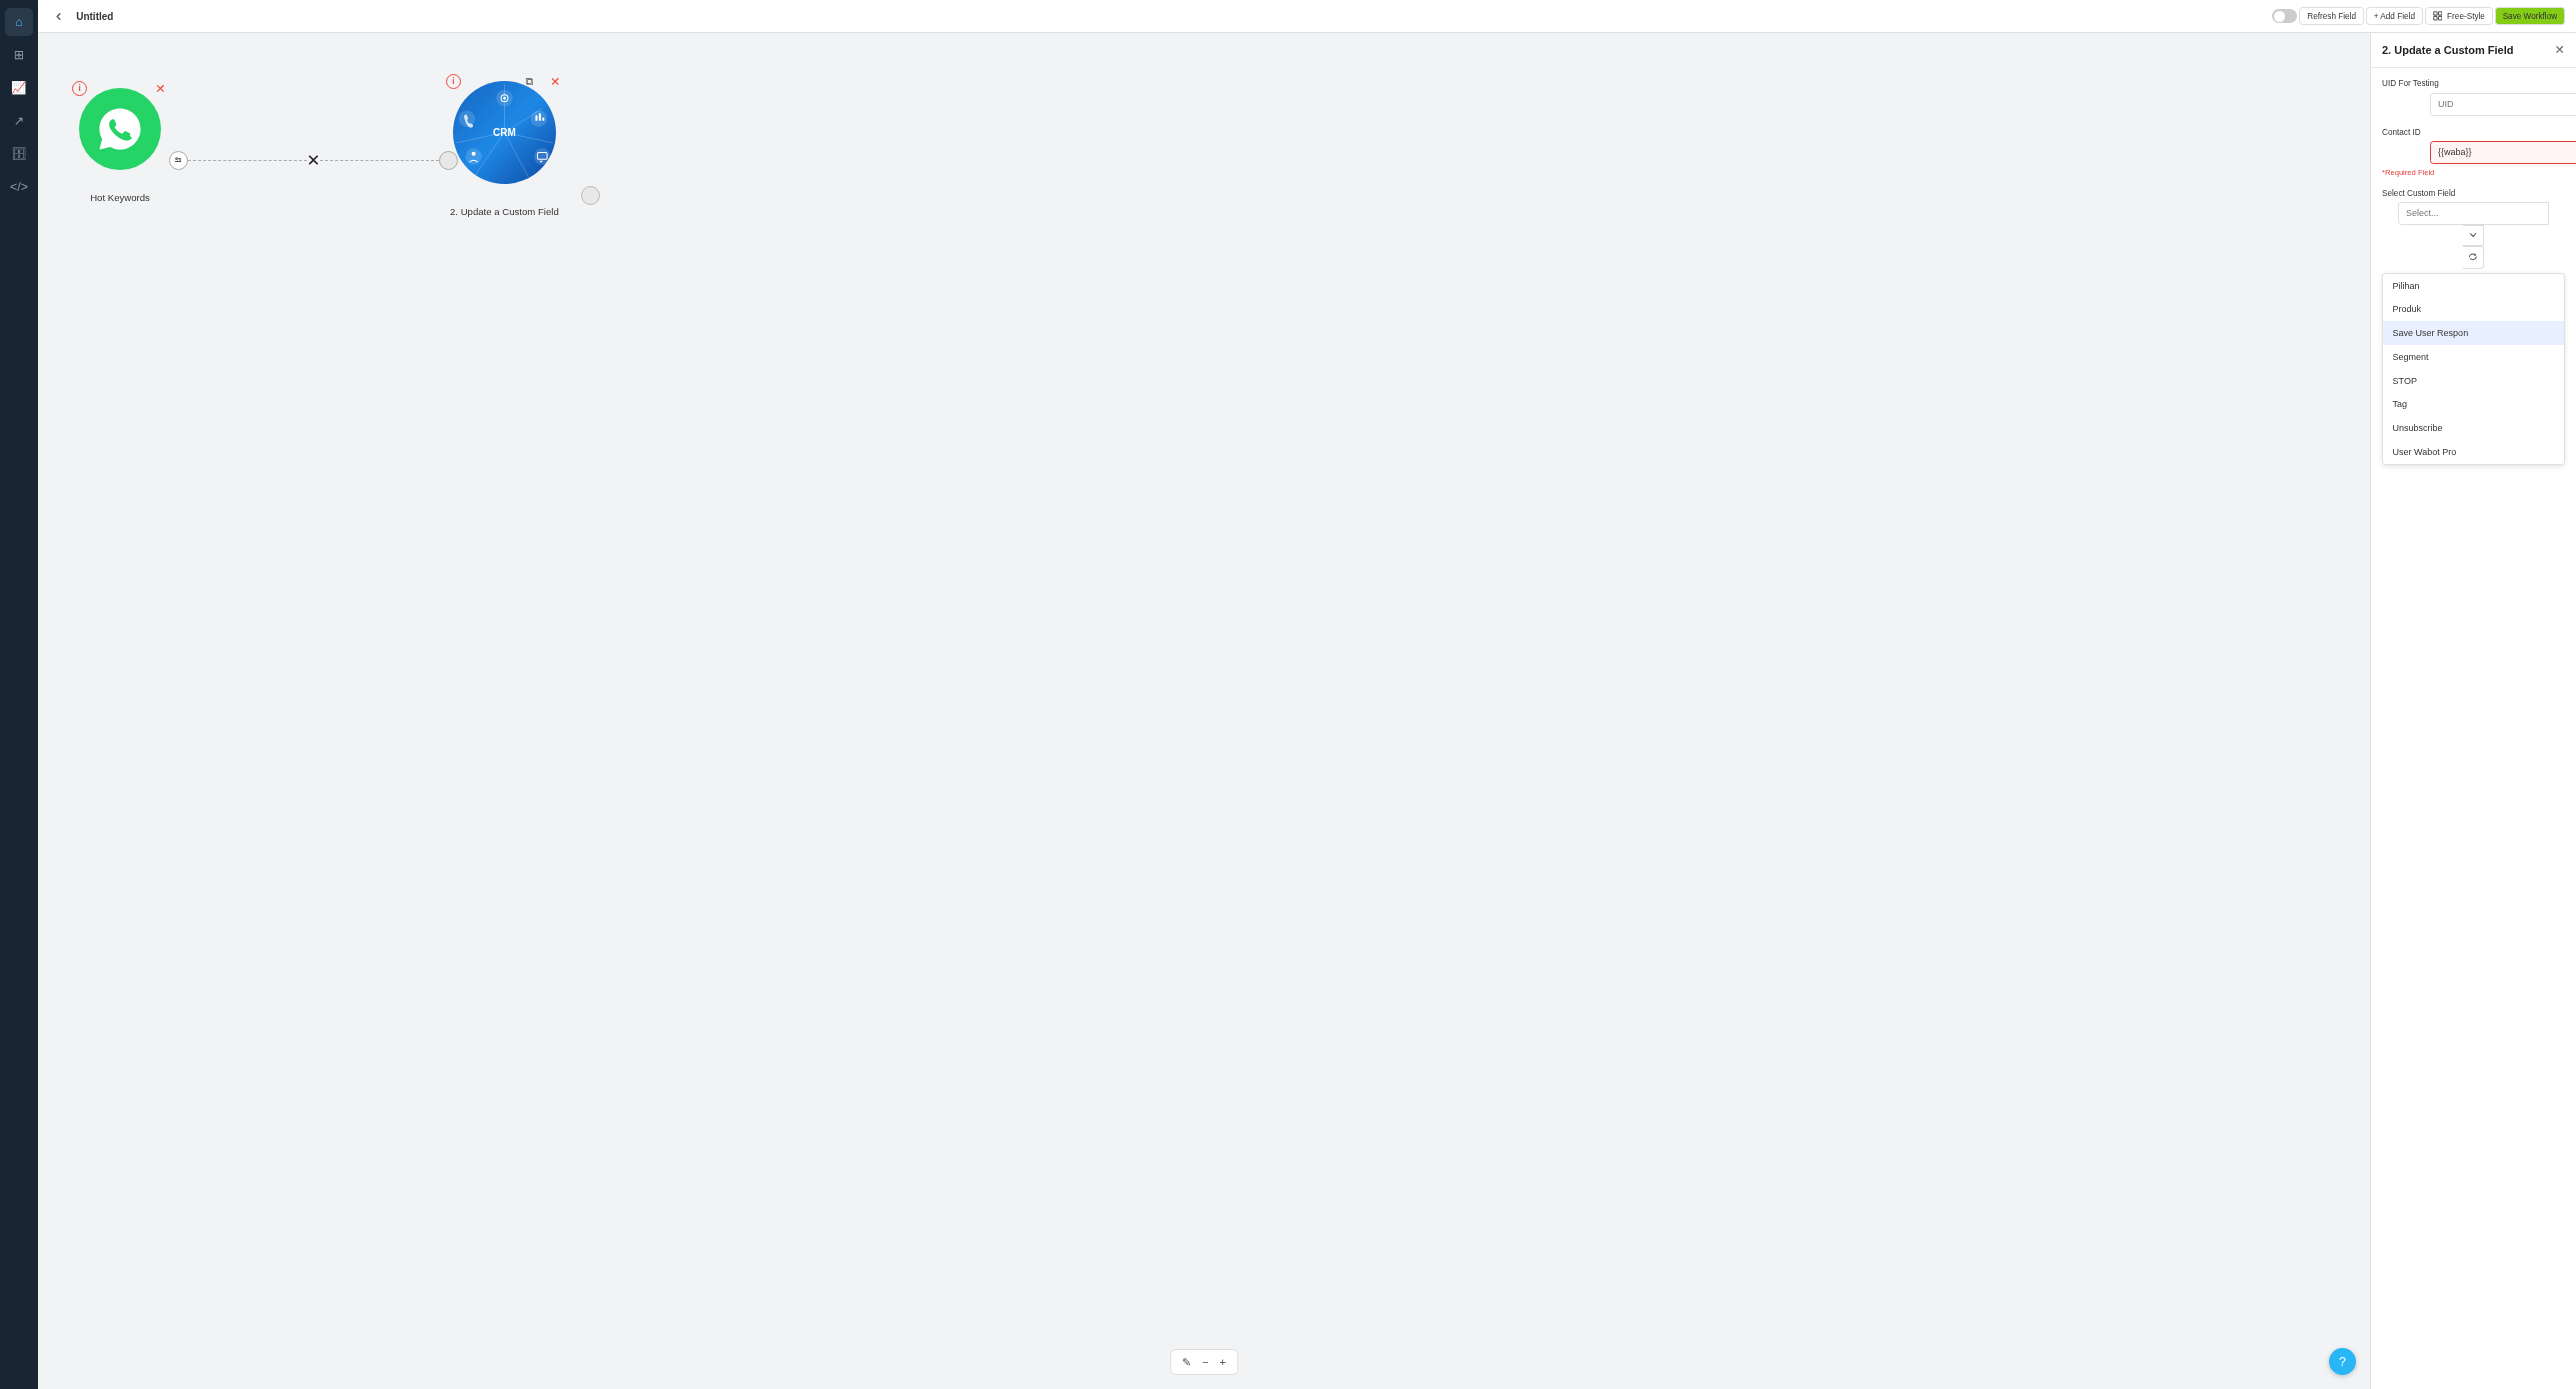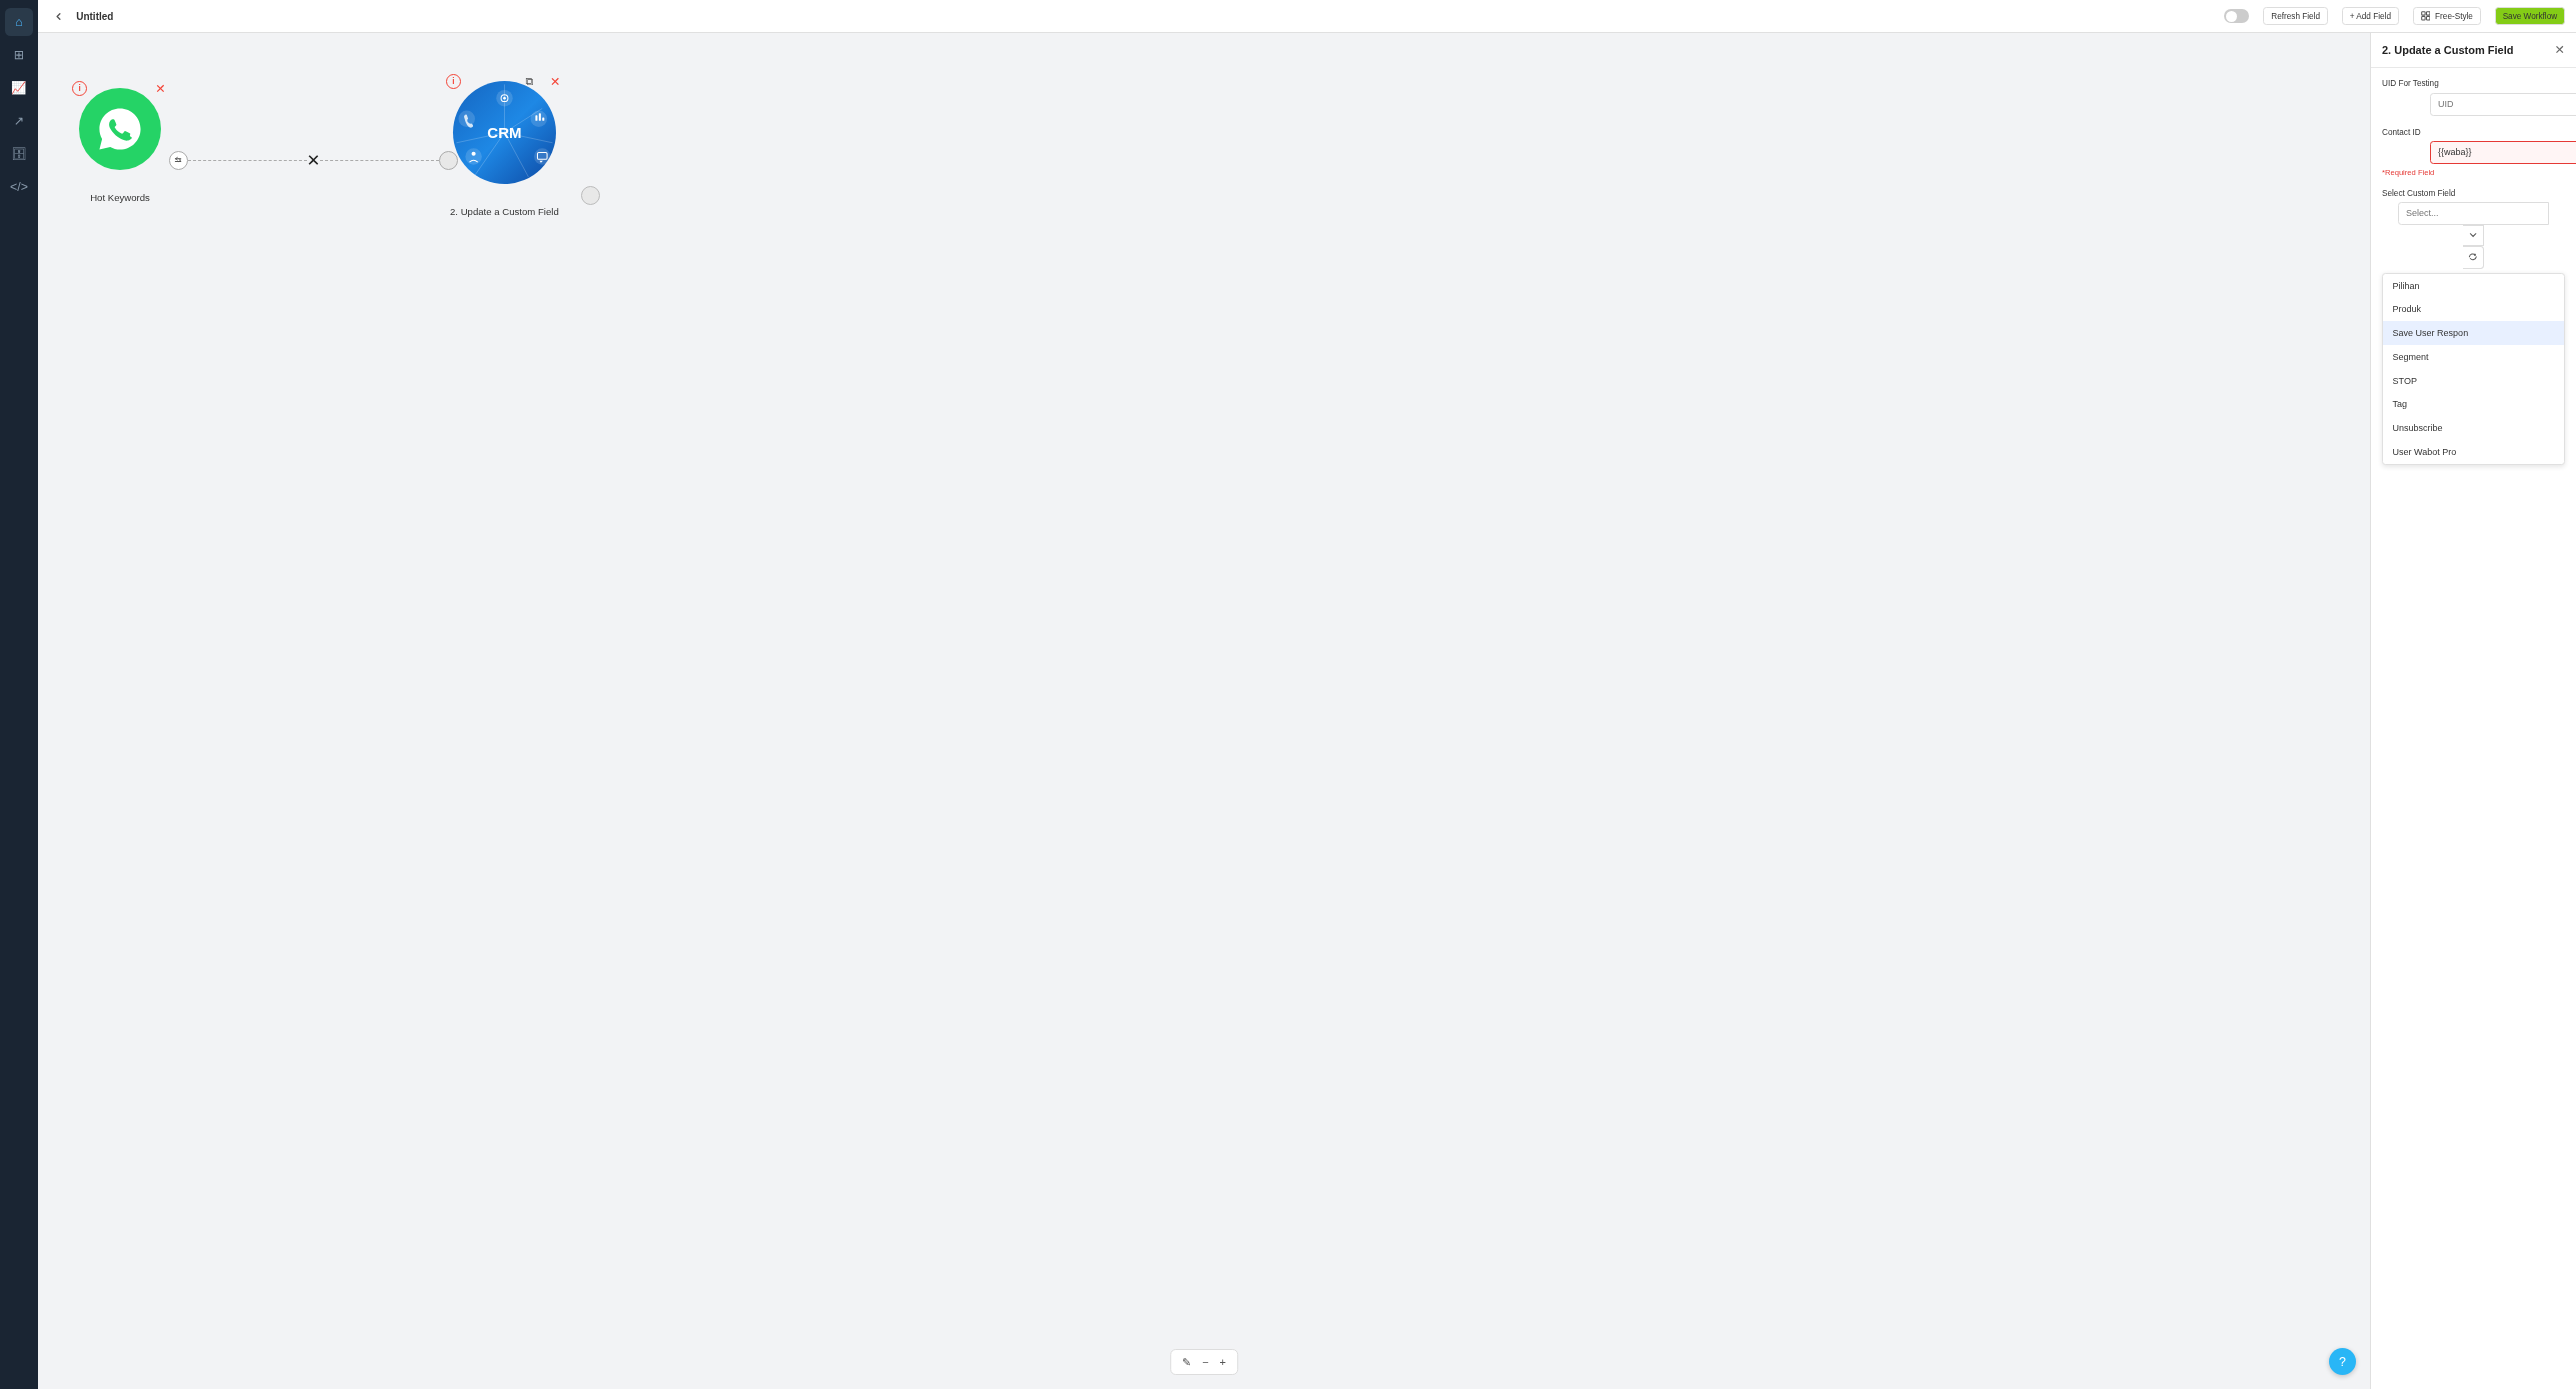--- a/index.html
+++ b/index.html
@@ -59,21 +59,21 @@
     }
     .topbar-title {
       font-size: 10px;
       font-weight: 700;
       color: #333;
       flex: 1;
     }
     .topbar-actions {
       display: flex;
       align-items: center;
-      gap: 14px;
+      gap: 2px;
     }
     .topbar-toggle {
       width: 25px;
       height: 13.7px;
       background: #ccc;
       border-radius: 6.9px;
       cursor: pointer;
       position: relative;
     }
     .topbar-toggle::after {
@@ -455,21 +455,21 @@
           <div style="position:absolute;top:-6.9px;right:19px;">
             <div class="copy-square">⧉</div>
           </div>
 
           <div style="position:absolute;top:-6.9px;right:-6.9px;">
             <div class="close-circle">✕</div>
           </div>
 
           <div style="width:103px;height:103px;border-radius:50%;background:linear-gradient(135deg,#1565c0,#1e88e5,#0d47a1);display:flex;align-items:center;justify-content:center;position:relative;">
 
-            <span style="font-size:15px;font-weight:700;color:#fff;z-index:2;">CRM</span>
+            <span style="font-size:10px;font-weight:700;color:#fff;z-index:2;">CRM</span>
 
             <svg style="position:absolute;top:0;left:0;" width="103" height="103" viewBox="0 0 150 150">
 
               <line x1="75" y1="75" x2="75" y2="5" stroke="rgba(255,255,255,0.3)" stroke-width="1"></line>
               <line x1="75" y1="75" x2="130" y2="40" stroke="rgba(255,255,255,0.3)" stroke-width="1"></line>
               <line x1="75" y1="75" x2="145" y2="90" stroke="rgba(255,255,255,0.3)" stroke-width="1"></line>
               <line x1="75" y1="75" x2="110" y2="140" stroke="rgba(255,255,255,0.3)" stroke-width="1"></line>
               <line x1="75" y1="75" x2="30" y2="140" stroke="rgba(255,255,255,0.3)" stroke-width="1"></line>
               <line x1="75" y1="75" x2="5" y2="90" stroke="rgba(255,255,255,0.3)" stroke-width="1"></line>
 

